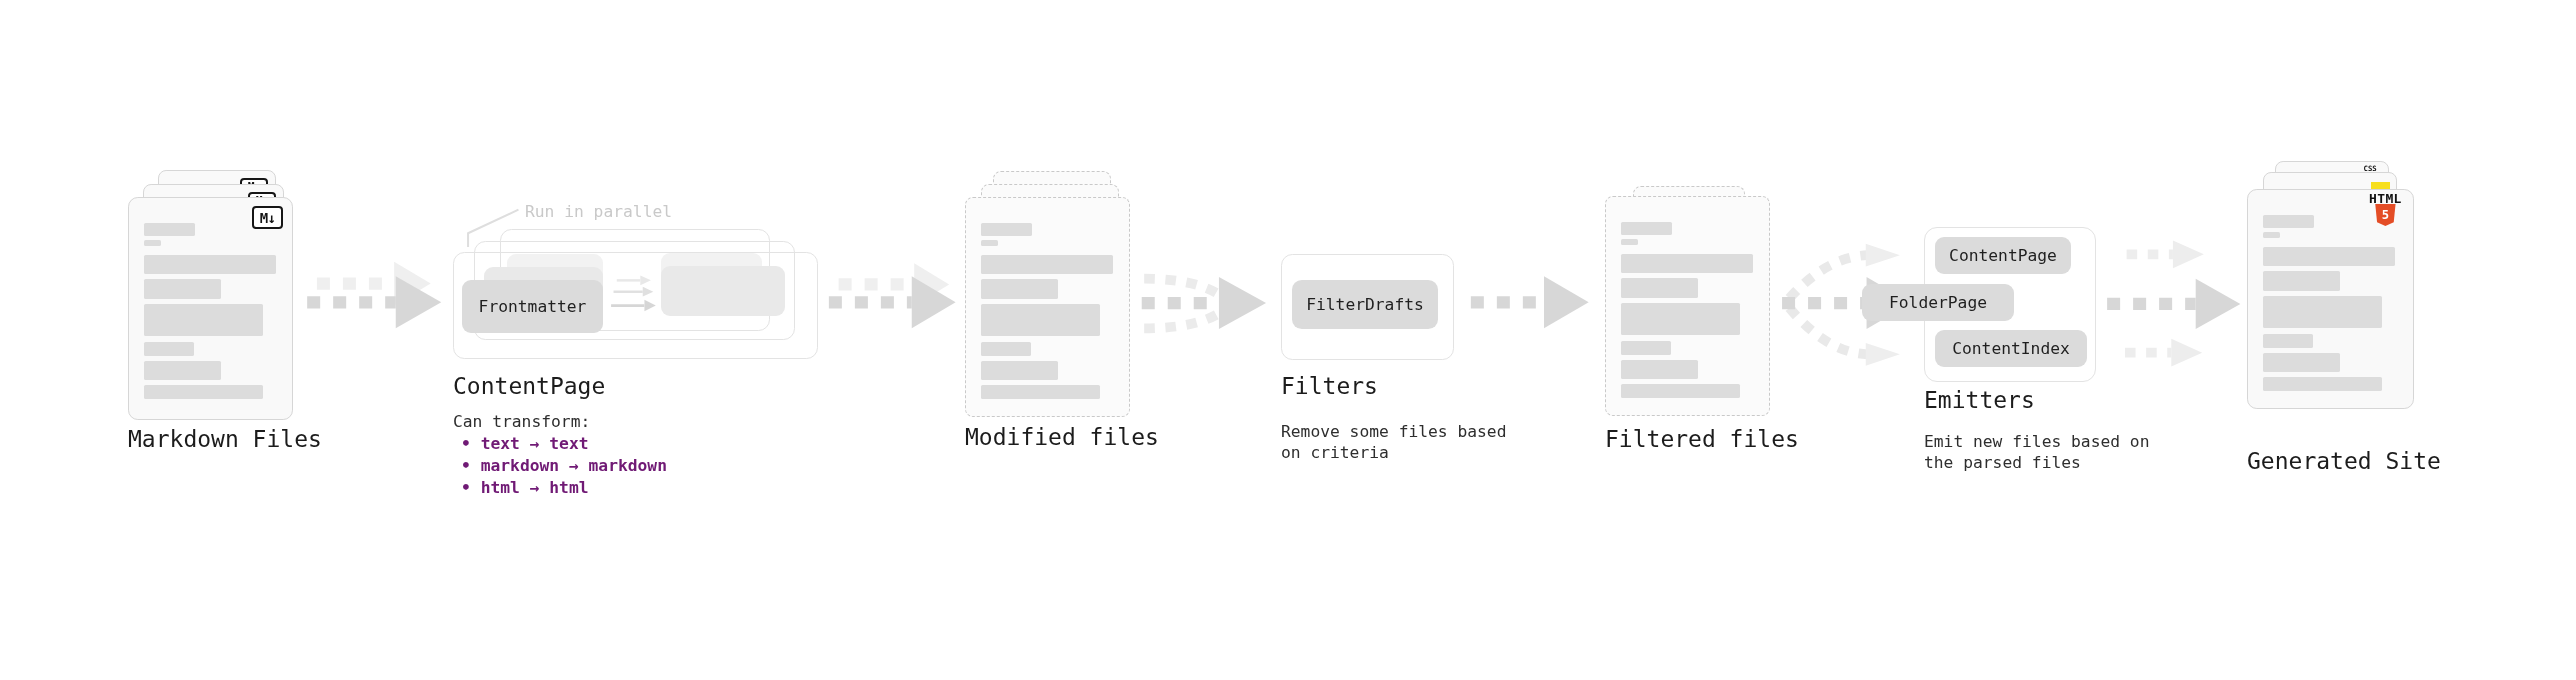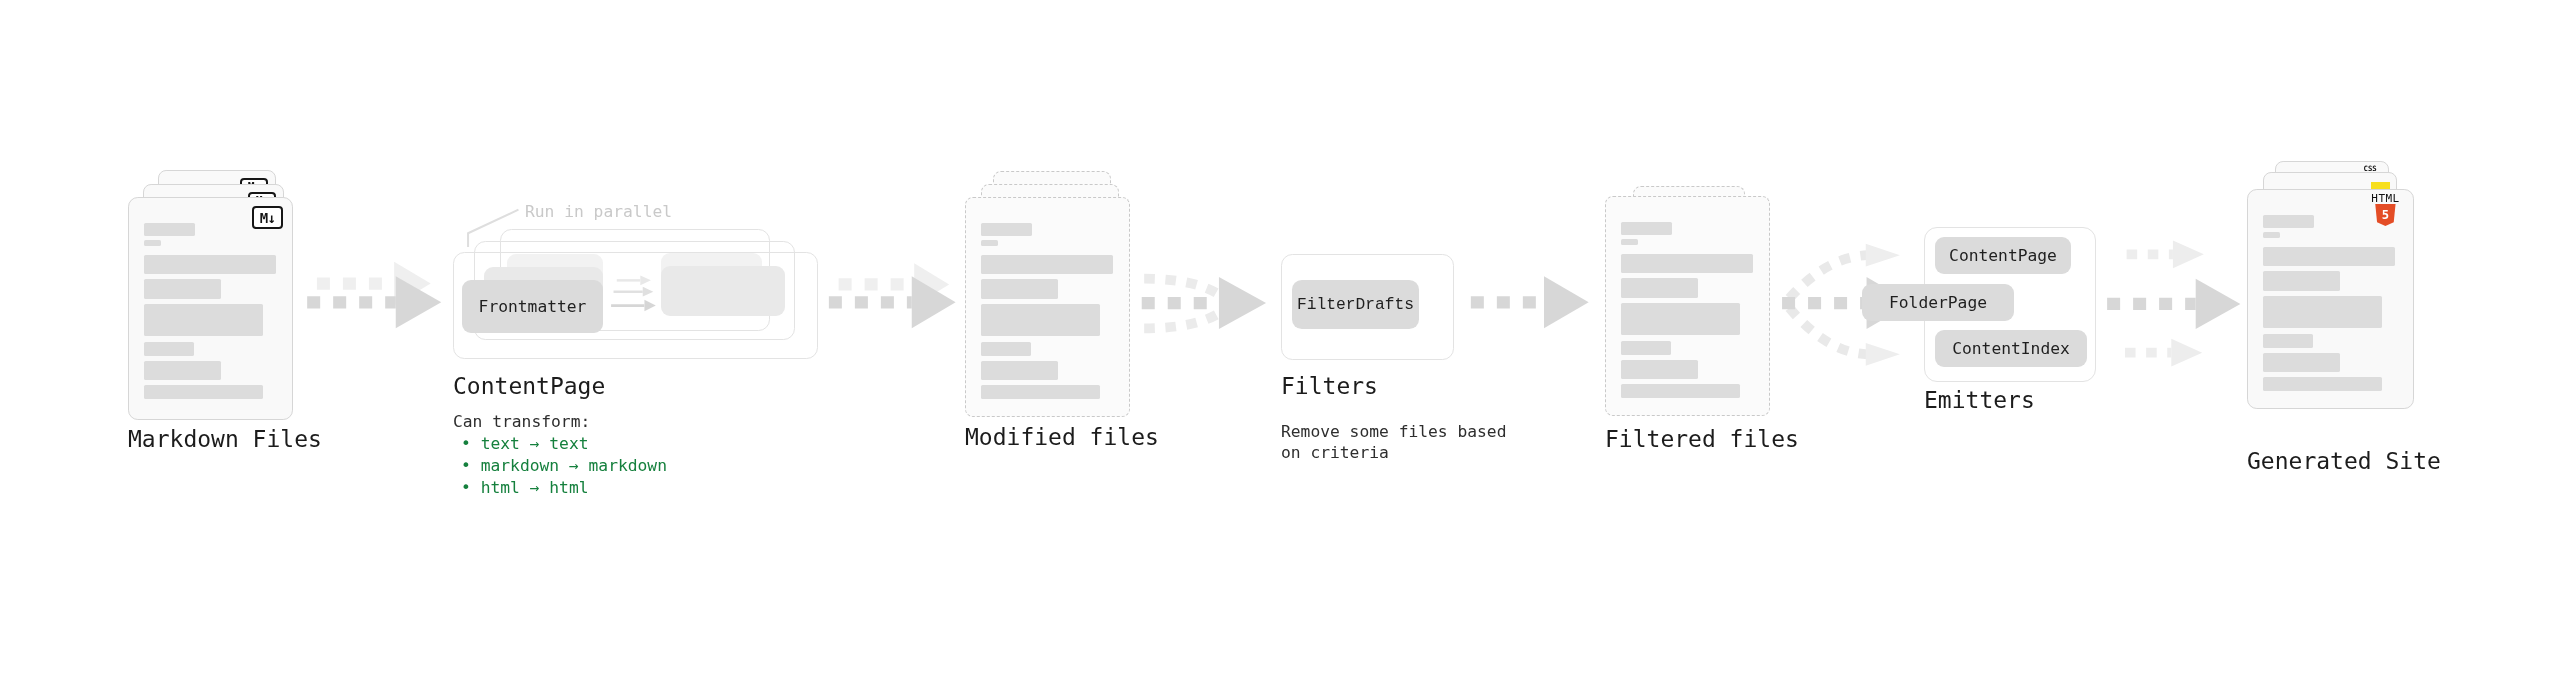--- a/index.html
+++ b/index.html
@@ -38,30 +38,30 @@
 
   
   .chip{position:absolute;background:#dbdbdb;border-radius:9px;display:flex;align-items:center;
     justify-content:center;font-size:16.3px;color:#1f1f1f;box-sizing:border-box;}
   .chip.ghost1{background:#e9e9e9;}
   .chip.ghost2{background:#f2f2f2;}
 
   
   .label{position:absolute;font-size:23px;line-height:23px;color:#1c1c1c;white-space:pre;}
   .desc{position:absolute;font-size:16.3px;line-height:21px;color:#2e2e2e;white-space:pre-line;}
-  .bullets{position:absolute;font-size:16.3px;line-height:22px;color:#15803d;white-space:pre-line;padding-left:8.1px;}
+  .bullets{position:absolute;font-size:16.3px;line-height:22px;color:#701a75;white-space:pre-line;padding-left:8.1px;font-weight:bold;}
   .note{position:absolute;font-size:16.3px;color:#c9c9c9;white-space:pre;}
 
   
   .css-badge{position:absolute;top:3.3px;right:8.1px;width:19.5px;text-align:center;}
   .css-badge .txt{font-size:7.3px;font-weight:bold;color:#111;line-height:7.3px;letter-spacing:0;}
   .css-badge .bar{width:18px;height:3.3px;background:#2965f1;margin:0.8px auto 0;}
   .js-badge{position:absolute;top:9px;right:6.5px;width:18.7px;height:12.2px;background:#f7df1e;}
   .html5-badge{position:absolute;top:4.1px;right:10.6px;width:34px;display:flex;flex-direction:column;align-items:center;}
-  .html5-badge .txt{font-size:11px;font-weight:normal;color:#111;line-height:9px;letter-spacing:0.4px;}
+  .html5-badge .txt{font-size:13px;font-weight:bold;color:#111;line-height:9px;letter-spacing:0.4px;}
   .html5-badge .shield{width:20.3px;height:22px;background:#e44d26;margin-top:0.8px;
     clip-path:polygon(0 0,100% 0,91% 84%,50% 100%,9% 84%);display:flex;align-items:center;justify-content:center;
     color:#ffffff;font-weight:bold;font-size:12.2px;}
 </style>
 </head>
 <body>
 
 <div class="canvas">
 
   <svg class="arrows" viewBox="0 0 3170 838" xmlns="http://www.w3.org/2000/svg">
@@ -168,21 +168,21 @@
         <div class="b4"></div>
       <div class="b5"></div>
         <div class="b6"></div>
         <div class="b7"></div>
         <div class="b8"></div>
     </div>
   </div>
   <div class="label" style="left:965px;top:426px;">Modified files</div>
 
   <div class="holder solid" style="left:1281px;top:254px;width:173px;height:106px;"></div>
-  <div class="chip" style="left:1292px;top:280px;width:127px;height:49px;border-radius:9.8px;font-family:Liberation Mono, monospace;">FilterDrafts</div>
+  <div class="chip" style="left:1292px;top:280px;width:146px;height:49px;border-radius:9.8px;">FilterDrafts</div>
   <div class="label" style="left:1281px;top:375px;">Filters</div>
   <div class="desc" style="left:1281px;top:421px;">Remove some files based
 on criteria</div>
 
   <div class="card dashed backlayer" style="left:1633px;top:186px;width:112px;height:49px;"></div>
   <div class="card dashed" style="left:1605px;top:196px;width:165px;height:220px;">
     <div class="bars">
       <div class="b1"></div>
         <div class="b2"></div>
         <div class="b3"></div>
@@ -193,20 +193,22 @@
         <div class="b8"></div>
     </div>
   </div>
   <div class="label" style="left:1605px;top:428px;">Filtered files</div>
 
   <div class="holder solid" style="left:1924px;top:227px;width:172px;height:155px;border-radius:13px;"></div>
   <div class="chip" style="left:1935px;top:237px;width:136px;height:37px;">ContentPage</div>
   <div class="chip" style="left:1862px;top:284px;width:152px;height:37px;">FolderPage</div>
   <div class="chip" style="left:1935px;top:330px;width:152px;height:37px;">ContentIndex</div>
   <div class="label" style="left:1924px;top:389px;">Emitters</div>
+  <div class="desc" style="left:1924px;top:431px;">Emit new files based on
+the parsed files</div>
 
   <div class="card backlayer" style="left:2275px;top:161px;width:114px;height:65px;">
     <div class="css-badge">
       <div class="txt">CSS</div>
       <div class="bar"></div>
     </div>
   </div>
   <div class="card backlayer" style="left:2263px;top:172px;width:134px;height:65px;">
     <div class="js-badge"></div>
   </div>

